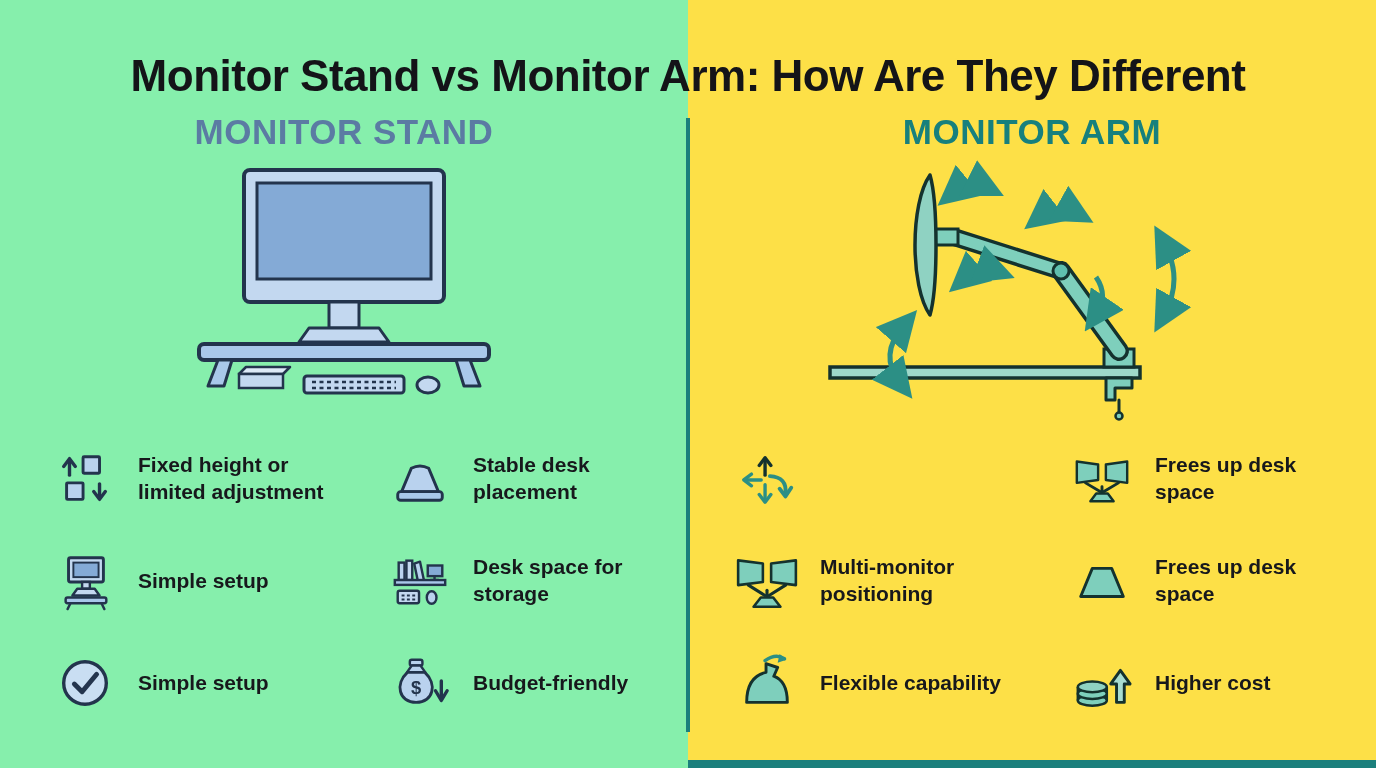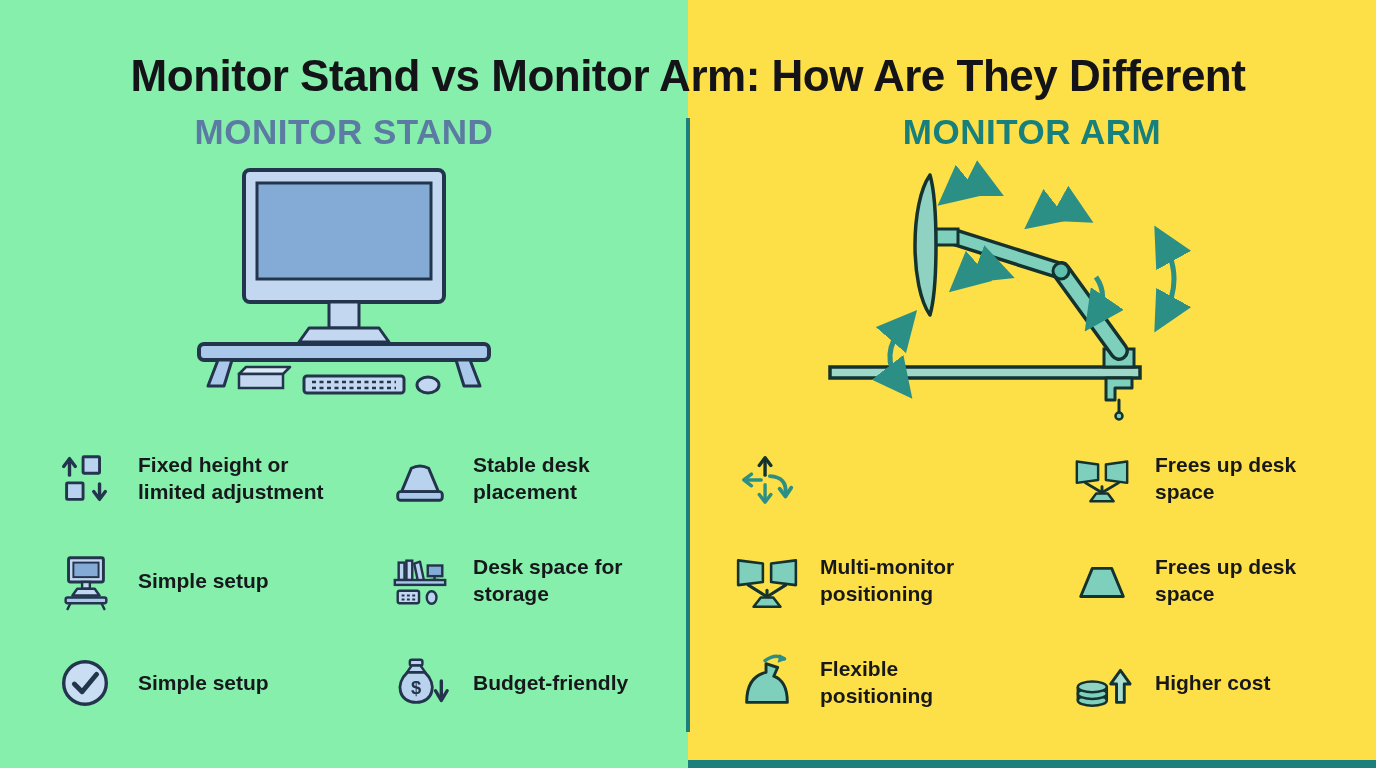--- a/index.html
+++ b/index.html
@@ -258,21 +258,21 @@
       </div>
 
       <div class="feature">
         <span class="icon">
           <svg width="62" height="62" viewBox="0 0 64 64">
             <path d="M11 52 C 11 35 18 24 31 21 L31 12 L43 16 L39 25 C 50 29 53 40 53 52 Z" fill="#7ecfbc" stroke="#14322e" stroke-width="3" stroke-linejoin="round"></path>
             <path d="M30 9 Q41 1 50 7" fill="none" stroke="#2c8f85" stroke-width="3.5" stroke-linecap="round"></path>
             <path d="M45 2 L52 8 L43 11 Z" fill="#2c8f85"></path>
           </svg>
         </span>
-        <span class="label">Flexible positioning</span>
+        <span class="label">Flexible capability</span>
       </div>
 
       <div class="feature">
         <span class="icon">
           <svg width="62" height="62" viewBox="0 0 64 64">
             <path d="M7 36 V50 M37 36 V50" stroke="#14322e" stroke-width="2.5"></path>
             <ellipse cx="22" cy="50" rx="15" ry="5.5" fill="#7ecfbc" stroke="#14322e" stroke-width="2.5"></ellipse>
             <ellipse cx="22" cy="43" rx="15" ry="5.5" fill="#7ecfbc" stroke="#14322e" stroke-width="2.5"></ellipse>
             <ellipse cx="22" cy="36" rx="15" ry="5.5" fill="#8fd2c2" stroke="#14322e" stroke-width="2.5"></ellipse>
             <path d="M47 52 V33 H41 L51 19 L61 33 H55 V52 Z" fill="#a8ddd0" stroke="#14322e" stroke-width="3" stroke-linejoin="round"></path>

